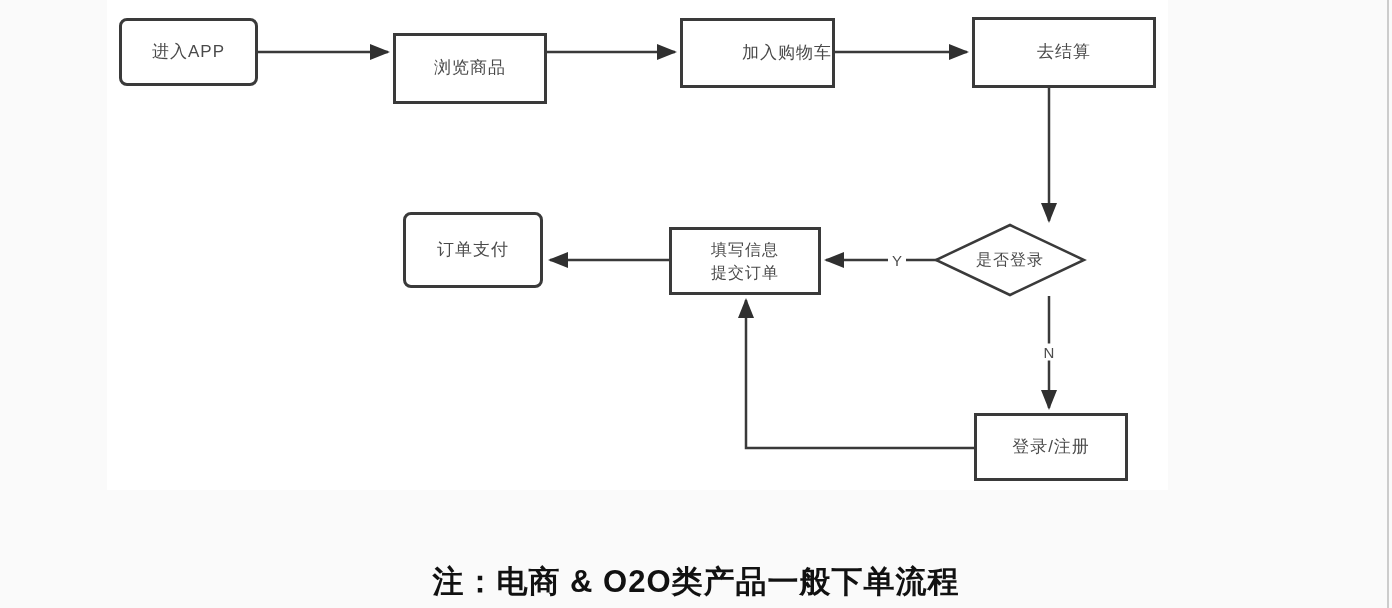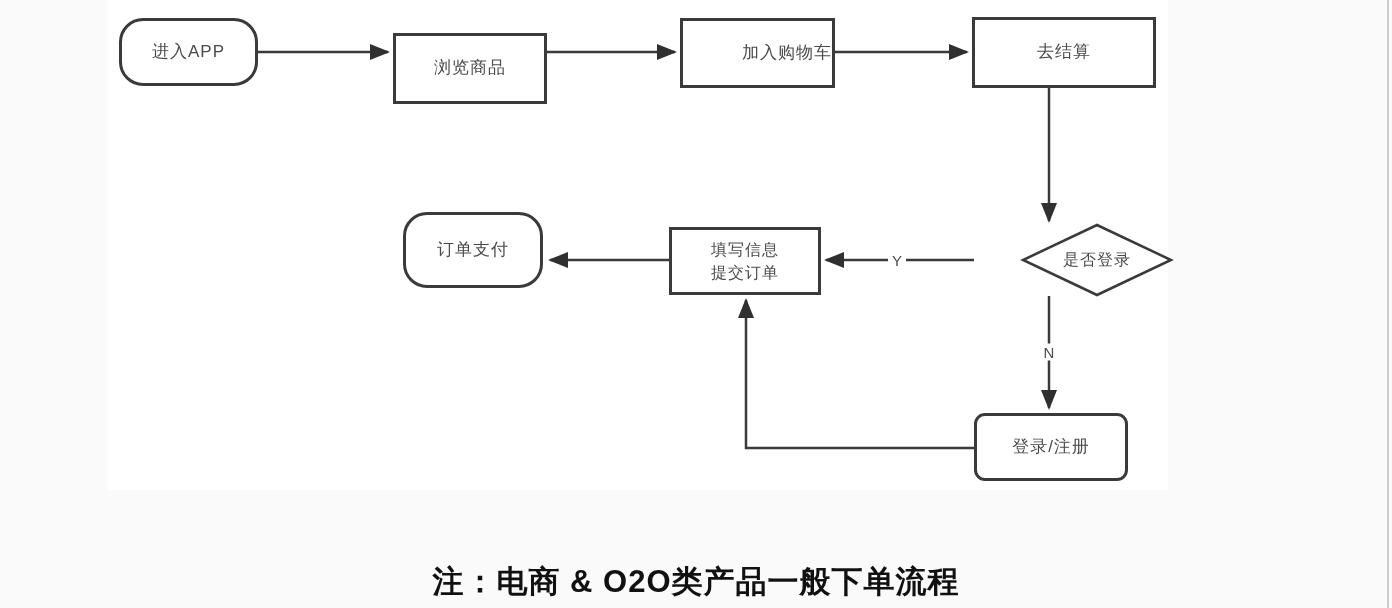--- a/index.html
+++ b/index.html
@@ -8,21 +8,21 @@
     font-family:"Liberation Sans","DejaVu Sans",sans-serif;overflow:hidden;
   }
   .canvas-bg{position:absolute;left:107px;top:0;width:1061px;height:490px;background:#ffffff;z-index:0;}
   svg.connectors{position:absolute;left:0;top:0;width:1392px;height:608px;z-index:1;}
   .node{
     position:absolute;box-sizing:border-box;background:#ffffff;
     border:3px solid #3a3a3a;display:flex;flex-direction:column;
     align-items:center;justify-content:center;
     font-size:17px;color:#4a4a4a;letter-spacing:1px;z-index:2;line-height:1.45;
   }
-  .terminator{border-radius:24px;}
+  .terminator{border-radius:8px;}
   .decision{border:none;background:transparent;z-index:2;}
   .decision svg{position:absolute;left:0;top:0;}
   .decision .lbl{position:relative;font-size:16px;color:#4a4a4a;letter-spacing:1px;}
   .edge-label{
     position:absolute;transform:translate(-50%,-50%);background:#ffffff;
     padding:0 4px;font-size:15px;color:#4d4d4d;z-index:3;
   }
   .caption{
     position:absolute;left:0;top:561px;width:1392px;text-align:center;
     font-weight:bold;font-size:31px;color:#111111;letter-spacing:1px;z-index:2;
@@ -63,37 +63,37 @@
   </div>
 
   <div class="node" style="left:680px;top:18px;width:155px;height:70px;align-items:flex-end;">
     <span>加入购物车</span>
   </div>
 
   <div class="node" style="left:972px;top:17px;width:184px;height:71px;">
     <span>去结算</span>
   </div>
 
-  <div class="node decision" style="left:1020px;top:223px;width:154px;height:74px;text-align:center;">
+  <div class="node decision" style="left:933px;top:223px;width:154px;height:74px;text-align:center;">
     <svg width="154" height="74" viewBox="0 0 154 74">
       <polygon points="77,2 151,37 77,72 3,37" fill="#ffffff" stroke="#3a3a3a" stroke-width="2.5"></polygon>
     </svg>
     <span class="lbl">是否登录</span>
   </div>
 
   <div class="node" style="left:669px;top:227px;width:152px;height:68px;font-size:16px;">
     <span>填写信息</span>
     <span>提交订单</span>
   </div>
 
   <div class="node terminator" style="left:403px;top:212px;width:140px;height:76px;justify-content:center;">
     <span>订单支付</span>
   </div>
 
-  <div class="node" style="left:974px;top:413px;width:154px;height:68px;border-radius:11px;">
+  <div class="node" style="left:974px;top:413px;width:154px;height:68px;">
     <span>登录/注册</span>
   </div>
 
   <span class="edge-label" style="left:897px;top:260px;">Y</span>
   <span class="edge-label" style="left:1049px;top:352px;">N</span>
 
   <div class="caption">注：电商 &amp; O2O类产品一般下单流程</div>
 
   <div class="right-edge-line"></div>
 </div>

